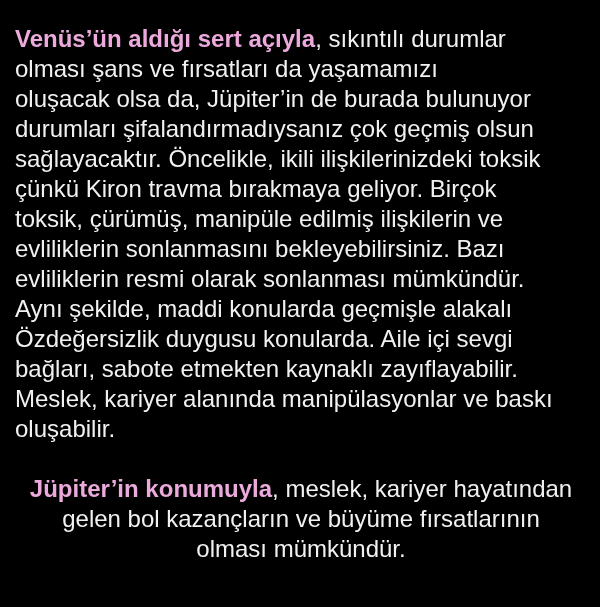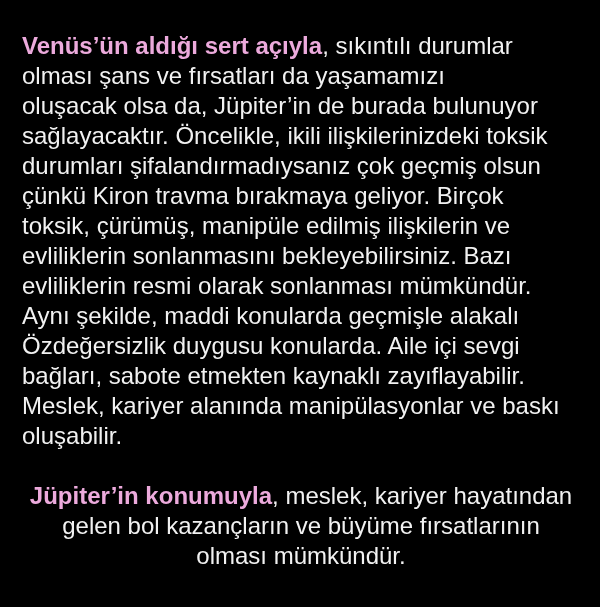--- a/index.html
+++ b/index.html
@@ -16,21 +16,21 @@
     box-sizing: border-box;
     width: 600px;
     padding: 23px 12px 0 14px;
     font-family: "Liberation Sans", sans-serif;
     font-size: 24px;
     line-height: 30px;
     color: var(--text-color, #f1f1f1);
     font-weight: 400;
   }
   .para {
-    margin: 8px;
+    margin: 1px;
   }
   .para + .para {
     margin-top: 30px;
     text-align: center;
   }
   .line {
     display: block;
     white-space: nowrap;
   }
   .hl {
@@ -40,22 +40,22 @@
 </style>
 </head>
 <body>
 
 <main class="post">
 
   <p class="para">
     <span class="line"><strong class="hl">Venüs’ün aldığı sert açıyla</strong><span>, sıkıntılı durumlar</span></span>
     <span class="line">olması şans ve fırsatları da yaşamamızı</span>
     <span class="line">oluşacak olsa da, Jüpiter’in de burada bulunuyor</span>
+    <span class="line">durumları şifalandırmadıysanız çok geçmiş olsun</span>
     <span class="line">sağlayacaktır. Öncelikle, ikili ilişkilerinizdeki toksik</span>
-    <span class="line">durumları şifalandırmadıysanız çok geçmiş olsun</span>
     <span class="line">çünkü Kiron travma bırakmaya geliyor. Birçok</span>
     <span class="line">toksik, çürümüş, manipüle edilmiş ilişkilerin ve</span>
     <span class="line">evliliklerin sonlanmasını bekleyebilirsiniz. Bazı</span>
     <span class="line">evliliklerin resmi olarak sonlanması mümkündür.</span>
     <span class="line">Aynı şekilde, maddi konularda geçmişle alakalı</span>
     <span class="line">Özdeğersizlik duygusu konularda. Aile içi sevgi</span>
     <span class="line">bağları, sabote etmekten kaynaklı zayıflayabilir.</span>
     <span class="line">Meslek, kariyer alanında manipülasyonlar ve baskı</span>
     <span class="line">oluşabilir.</span>
   </p>

